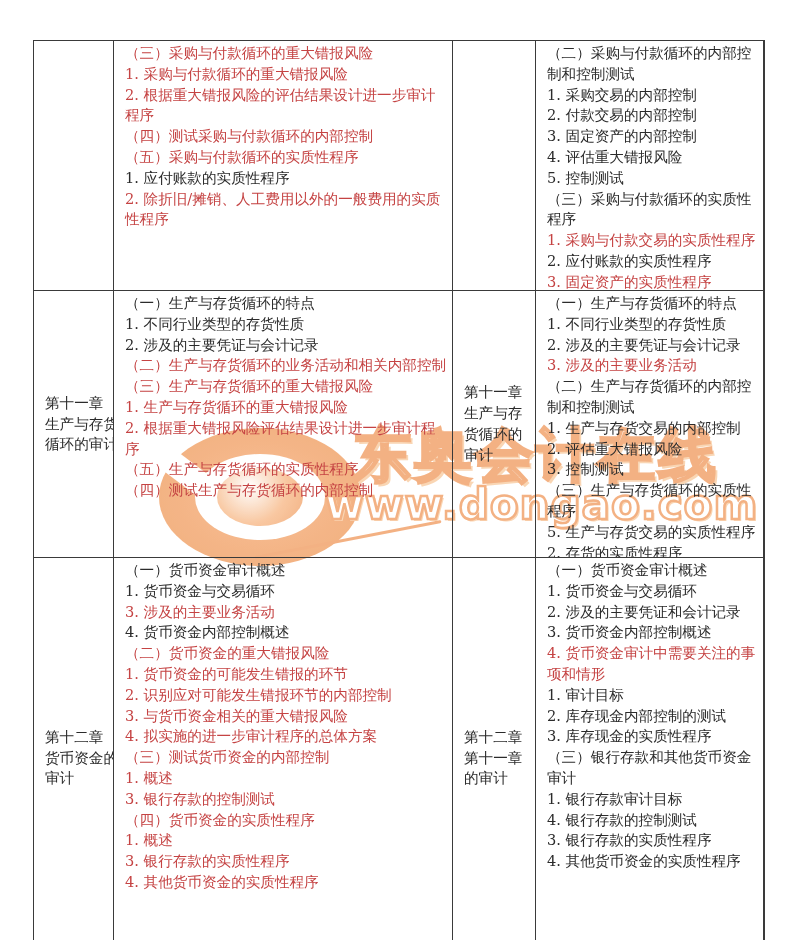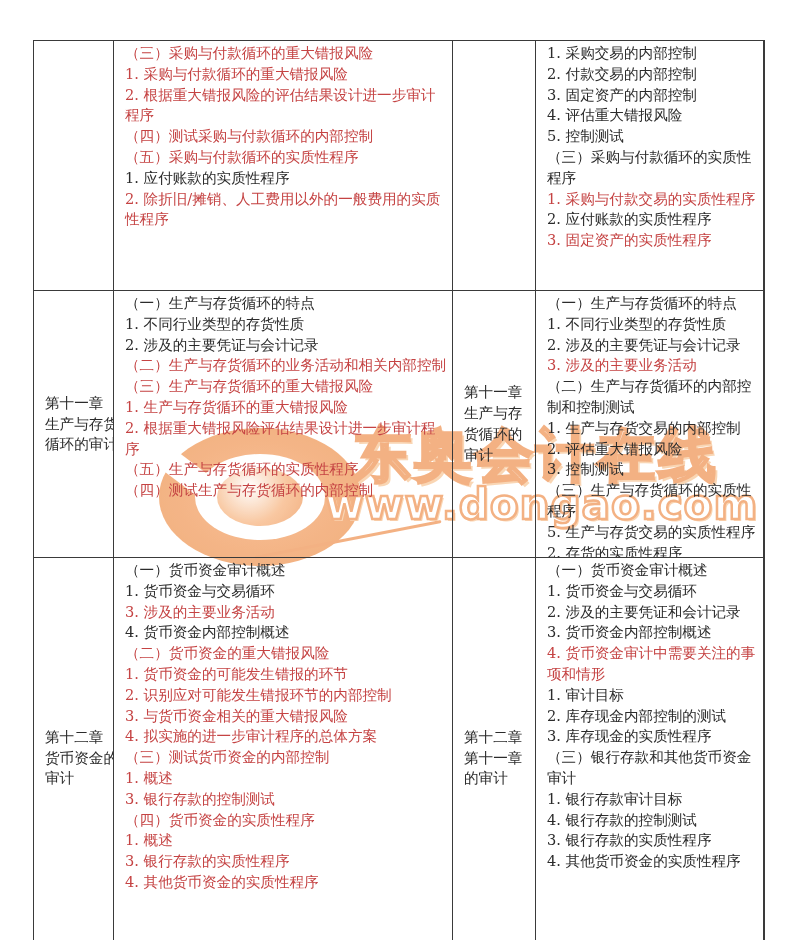--- a/index.html
+++ b/index.html
@@ -69,20 +69,21 @@
         <div class="content-line t-red">（三）采购与付款循环的重大错报风险</div>
         <div class="content-line t-red">1. 采购与付款循环的重大错报风险</div>
         <div class="content-line t-red">2. 根据重大错报风险的评估结果设计进一步审计程序</div>
         <div class="content-line t-red">（四）测试采购与付款循环的内部控制</div>
         <div class="content-line t-red">（五）采购与付款循环的实质性程序</div>
         <div class="content-line t-black">1. 应付账款的实质性程序</div>
         <div class="content-line t-red">2. 除折旧/摊销、人工费用以外的一般费用的实质性程序</div>
       </div>
       <div class="cell chapter"></div>
       <div class="cell content last-col">
+        <div class="content-line t-black">（二）采购与付款循环的内部控制和控制测试</div>
         <div class="content-line t-black">1. 采购交易的内部控制</div>
         <div class="content-line t-black">2. 付款交易的内部控制</div>
         <div class="content-line t-black">3. 固定资产的内部控制</div>
         <div class="content-line t-black">4. 评估重大错报风险</div>
         <div class="content-line t-black">5. 控制测试</div>
         <div class="content-line t-black">（三）采购与付款循环的实质性程序</div>
         <div class="content-line t-red">1. 采购与付款交易的实质性程序</div>
         <div class="content-line t-black">2. 应付账款的实质性程序</div>
         <div class="content-line t-red">3. 固定资产的实质性程序</div>
       </div>

